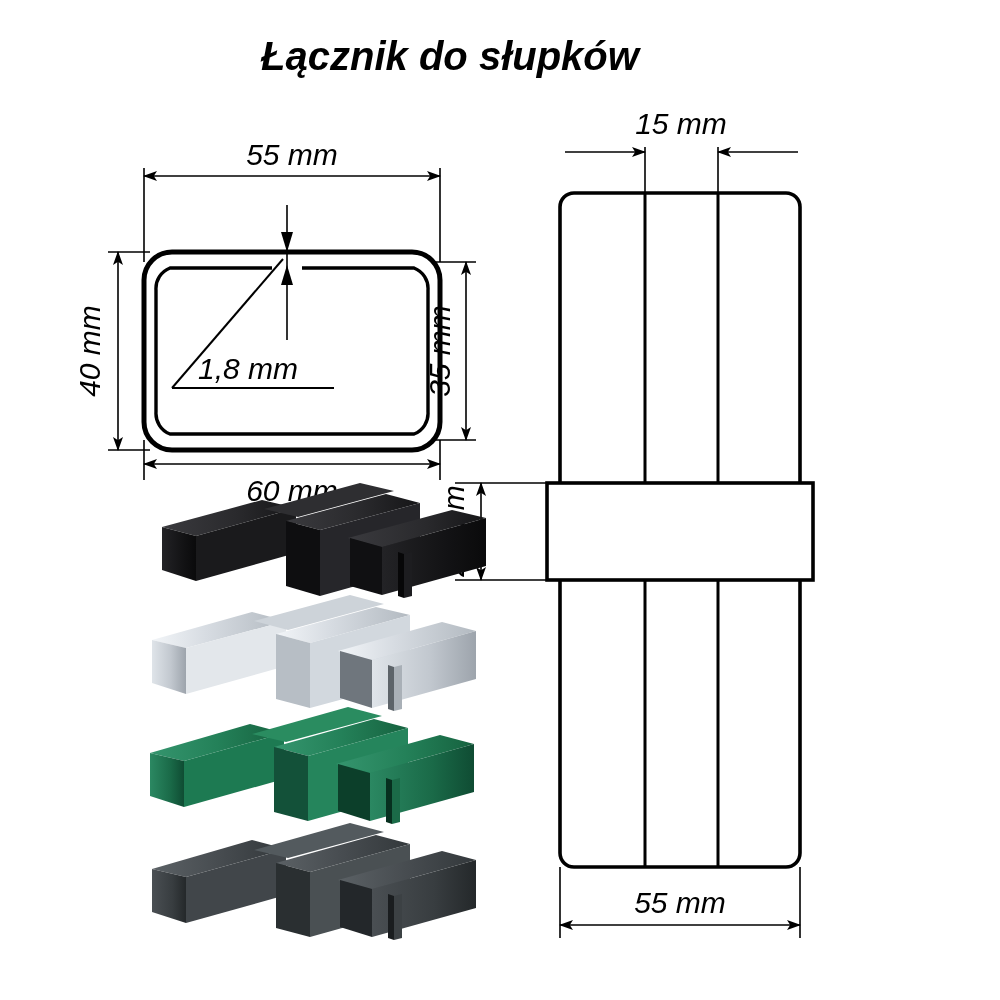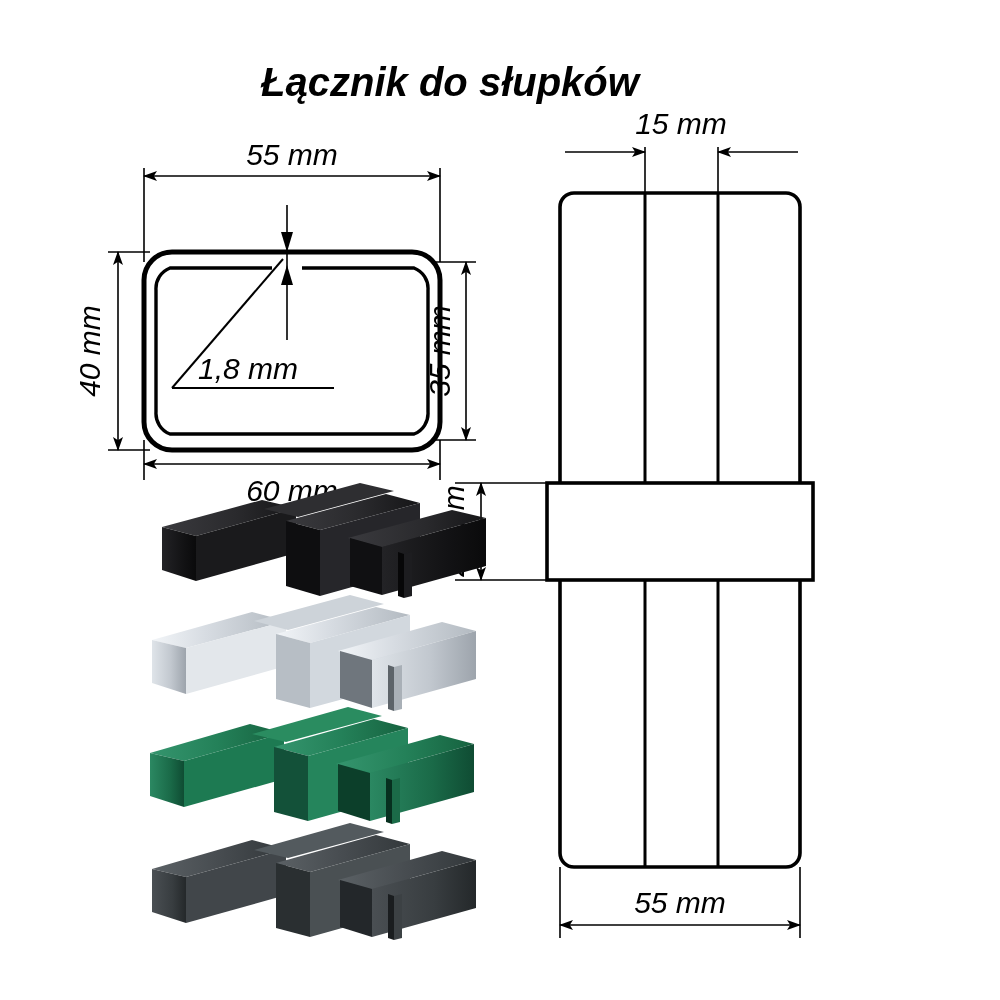--- a/index.html
+++ b/index.html
@@ -4,21 +4,21 @@
 <style>
   html,body{margin:0;padding:0;background:#ffffff;}
   body{width:1000px;height:1000px;position:relative;overflow:hidden;
        font-family:"Liberation Sans","DejaVu Sans",sans-serif;color:#000;}
 
   #stage{position:absolute;left:0;top:0;width:1000px;height:1000px;}
 
   .title{
     position:absolute; left:0; top:34px; width:900px;
     text-align:center; font-size:40px; font-weight:bold; font-style:italic;
-    letter-spacing:0px; color:#000; white-space:nowrap;margin-top:26px;
+    letter-spacing:0px; color:#000; white-space:nowrap;
   }
 
   svg.layer{position:absolute;left:0;top:0;width:1000px;height:1000px;overflow:visible;}
 
   .dimtext{
     font-family:"Liberation Sans","DejaVu Sans",sans-serif;
     font-size:30px; font-style:italic; font-weight:400; fill:#000;
   }
   .dimtext-v{
     font-family:"Liberation Sans","DejaVu Sans",sans-serif;

